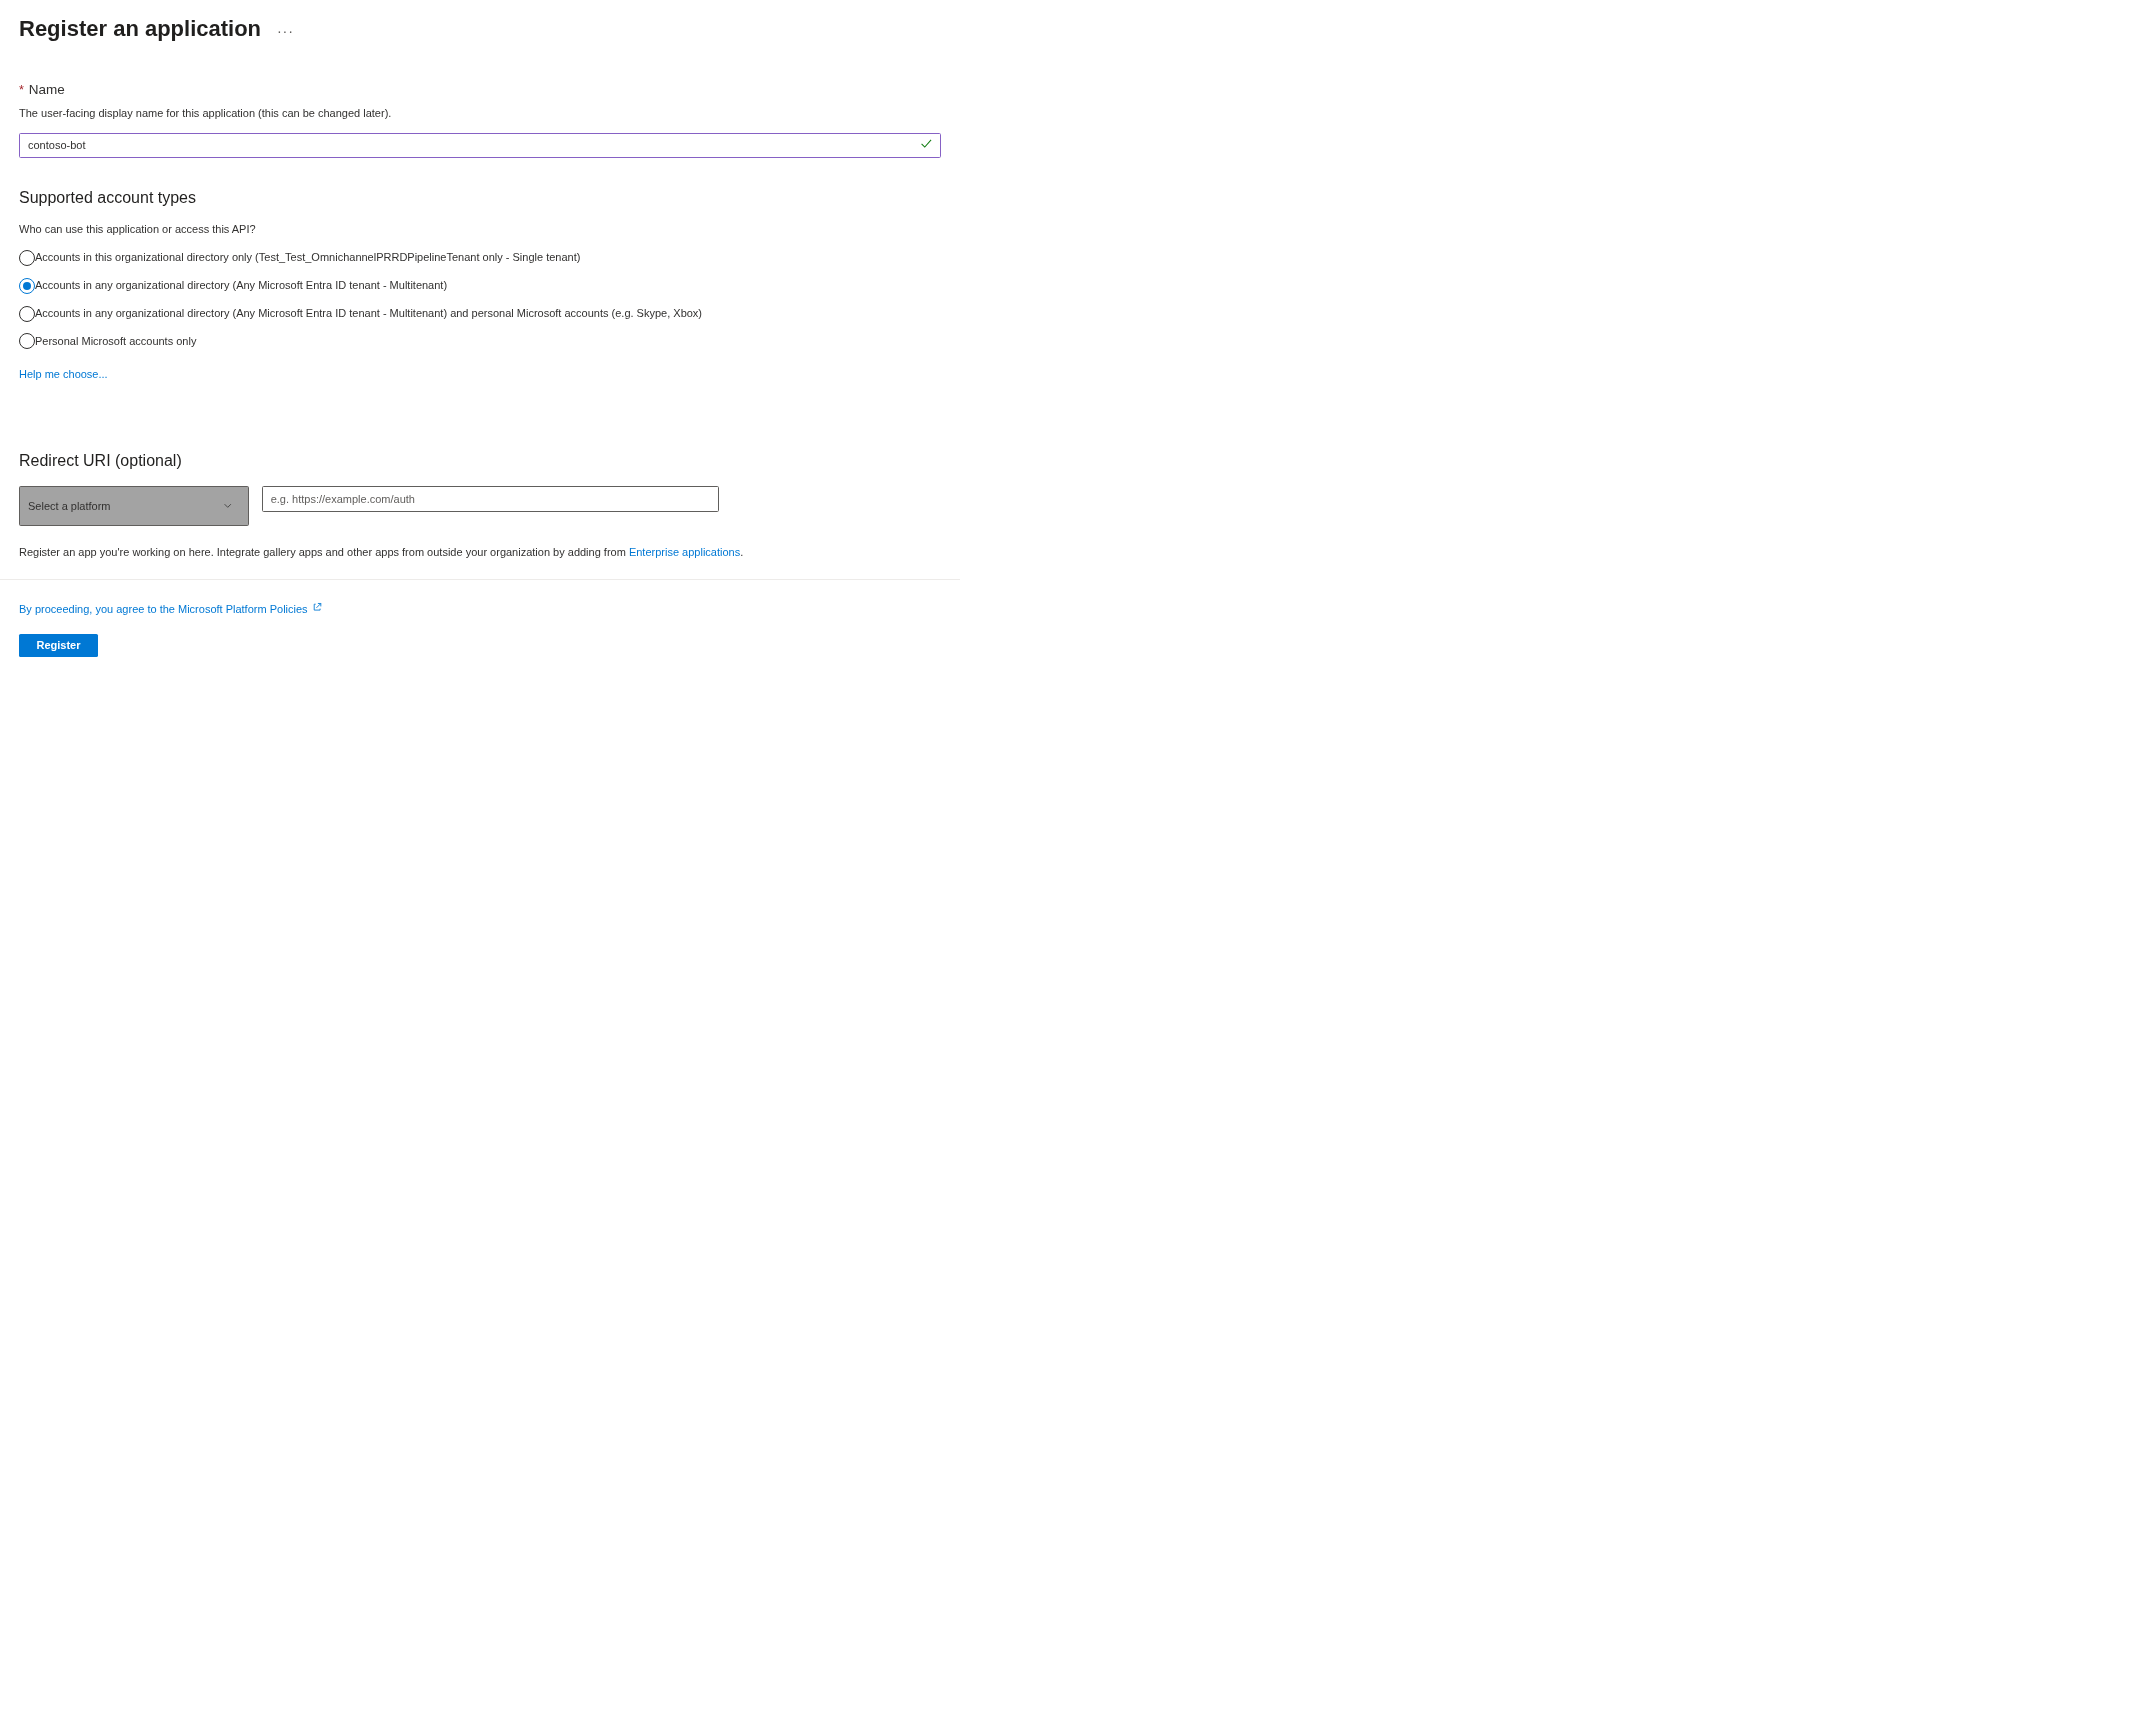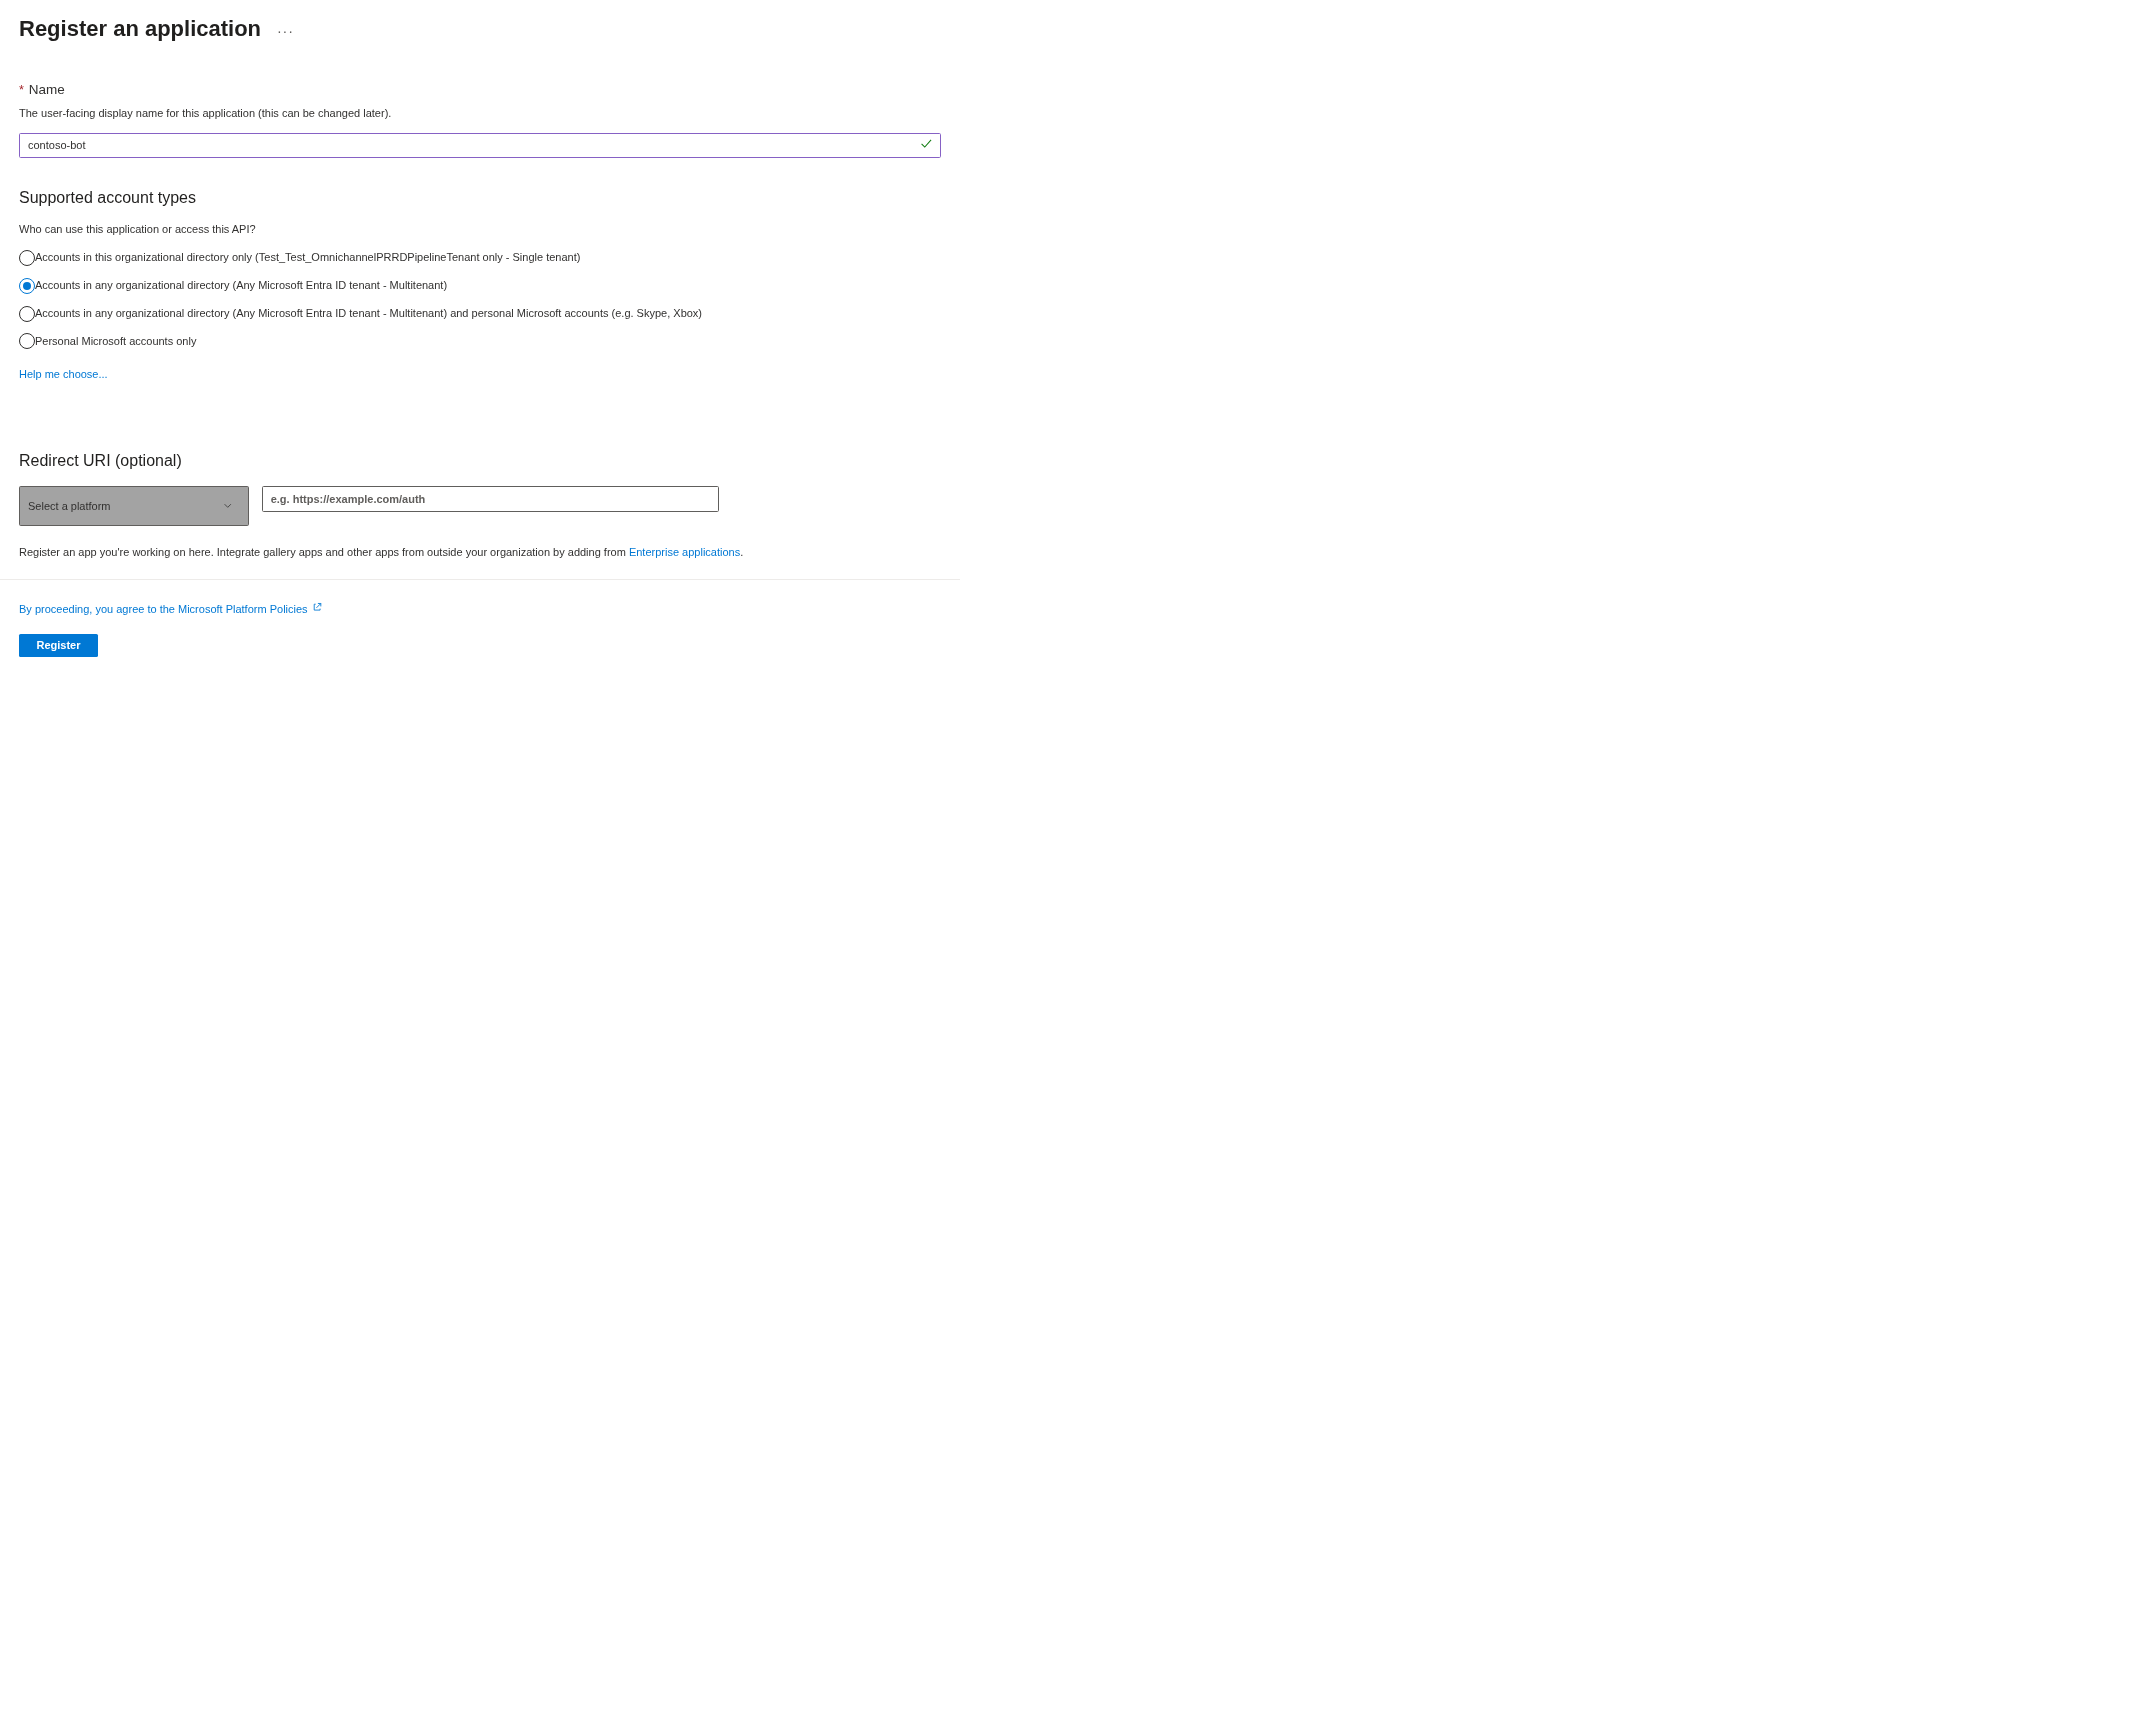--- a/index.html
+++ b/index.html
@@ -167,21 +167,20 @@
     .uri-input {
       width: 457px;
       height: 25.4px;
       border: 0.8px solid #605e5c;
       border-radius: 1.6px;
       padding: 0 8px;
       font-size: 11px;
       font-family: inherit;
       outline: none;
       color: #323130;
-      font-weight: bold;
     }
     .uri-input::placeholder {
       color: #605e5c;
     }
     .integrate-text {
       font-size: 11px;
       color: #323130;
       line-height: 1.5;
       margin-bottom: 0;
     }

